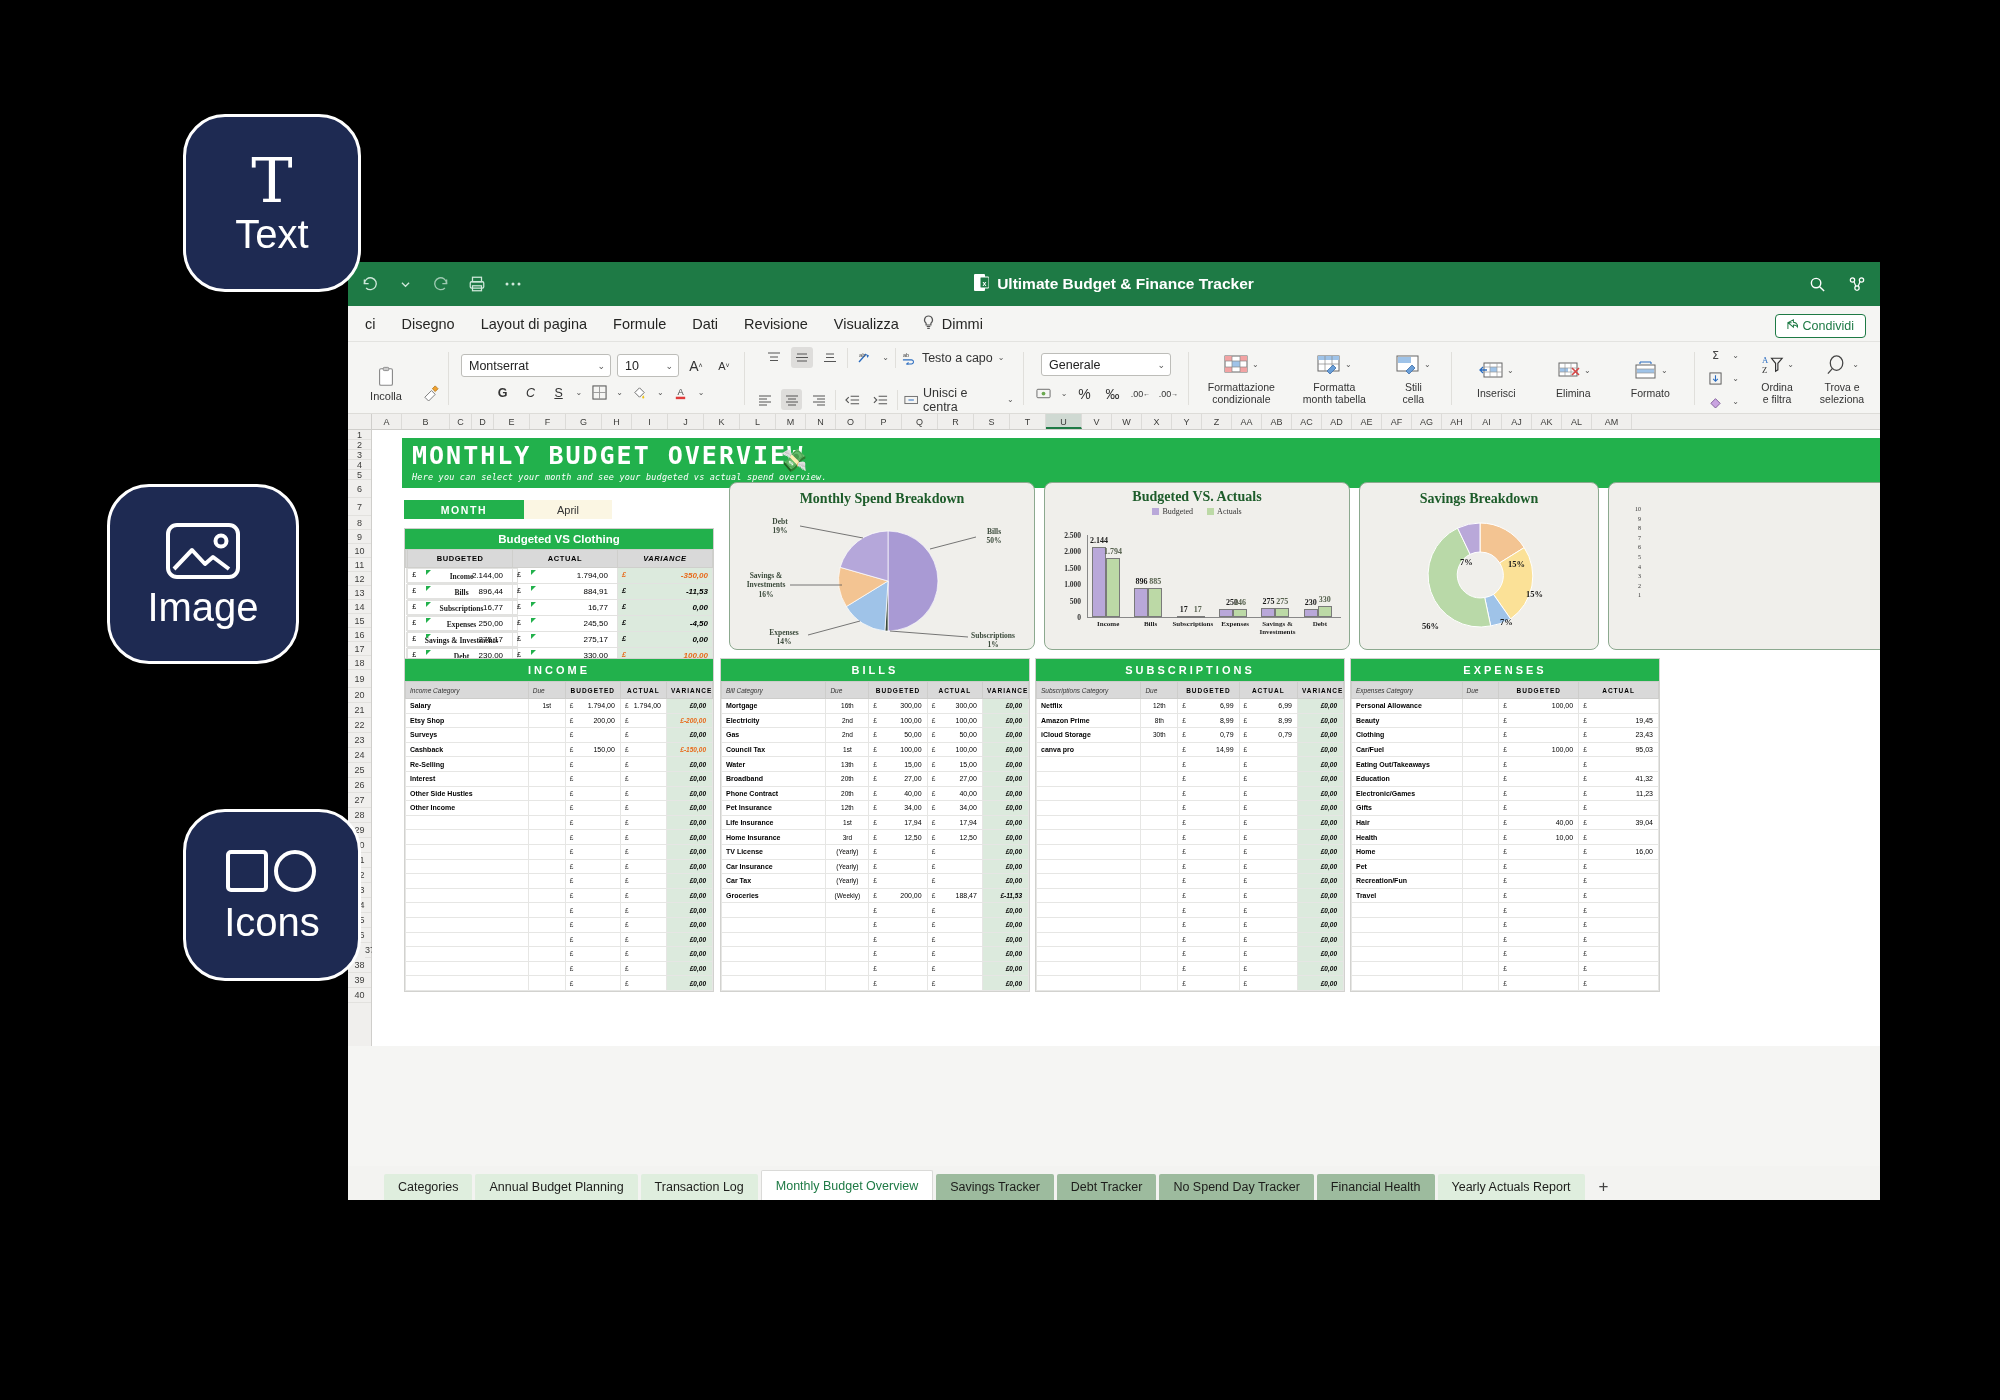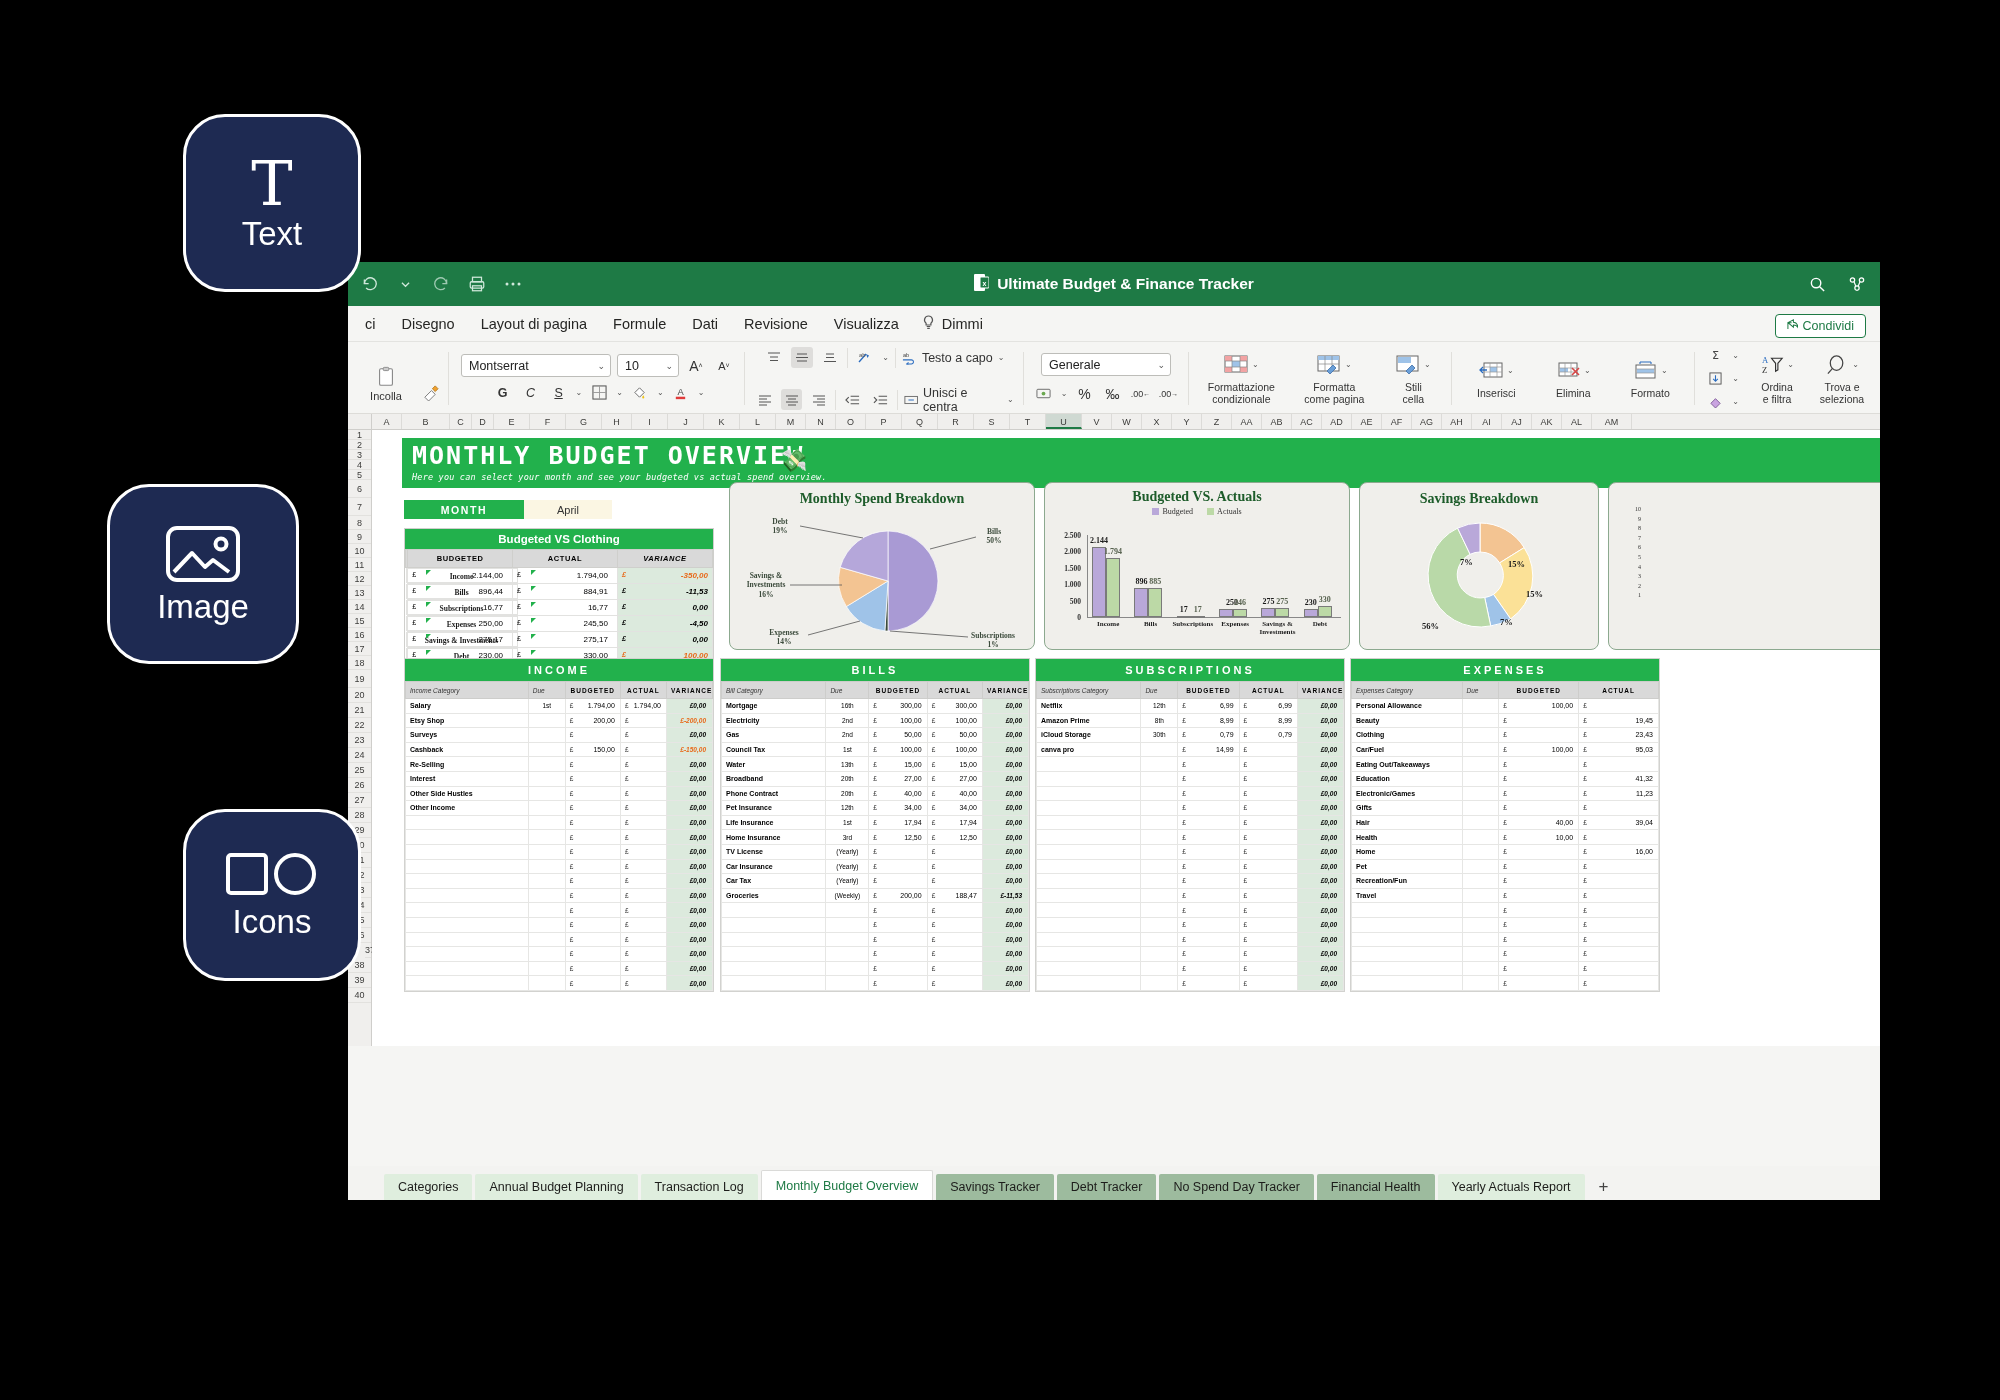--- a/index.html
+++ b/index.html
@@ -157,21 +157,21 @@
   .stab{height:26px;padding:0 14px;display:flex;align-items:center;font-size:12.5px;
       background:#dfeede;color:#1d1d1b;border-radius:2px 2px 0 0;white-space:nowrap;}
   .stab.solid{background:#9dbb9e;}
   .stab.act{background:#fff;color:#1e7a45;border:1px solid #dadad8;border-bottom:none;height:30px;}
   .plus{width:32px;height:26px;display:flex;align-items:center;justify-content:center;
       font-size:17px;color:#444;}
 
   
   .badge{position:absolute;background:#1e2a52;border:3px solid #fff;border-radius:42px;
       display:flex;flex-direction:column;align-items:center;justify-content:center;color:#fff;}
-  .badge .bl{font-size:33px;font-weight:300;}
+  .badge .bl{font-size:40px;font-weight:300;}
   .b-text{left:183px;top:114px;width:178px;height:178px;}
   .b-image{left:107px;top:484px;width:192px;height:180px;}
   .b-icons{left:183px;top:809px;width:178px;height:172px;}
   .glyph{font-family:"DejaVu Serif",serif;font-size:62px;line-height:1;}
 </style>
 </head>
 <body>
 
 <div class="stage">
 
@@ -470,21 +470,21 @@
           <span class="icoimg">
             <svg width="26" height="24" viewBox="0 0 26 24">
                 <rect x="1" y="3" width="21" height="15" fill="#fff" stroke="#666" stroke-width="1"></rect>
                 <rect x="1" y="3" width="21" height="4" fill="#9fc3e8"></rect>
                 <path d="M8 3v15M15 3v15M1 11h21" stroke="#888" stroke-width=".7"></path>
                 <path d="M10 18l6-6 3 3-6 6z" fill="#6a9fd8" stroke="#3f6fa8" stroke-width=".8"></path>
               </svg>
             <span class="chev">⌄</span>
           </span>
           <span style="white-space:pre-line">Formatta
-come pagina</span>
+month tabella</span>
         </div>
         <div class="rbig w58">
           <span class="icoimg">
             <svg width="26" height="24" viewBox="0 0 26 24">
                 <rect x="1" y="3" width="21" height="15" fill="#fff" stroke="#666" stroke-width="1"></rect>
                 <rect x="2" y="4" width="13" height="6" fill="#9fc3e8"></rect>
                 <path d="M10 18l6-6 3 3-6 6z" fill="#6a9fd8" stroke="#3f6fa8" stroke-width=".8"></path>
               </svg>
             <span class="chev">⌄</span>
           </span>

